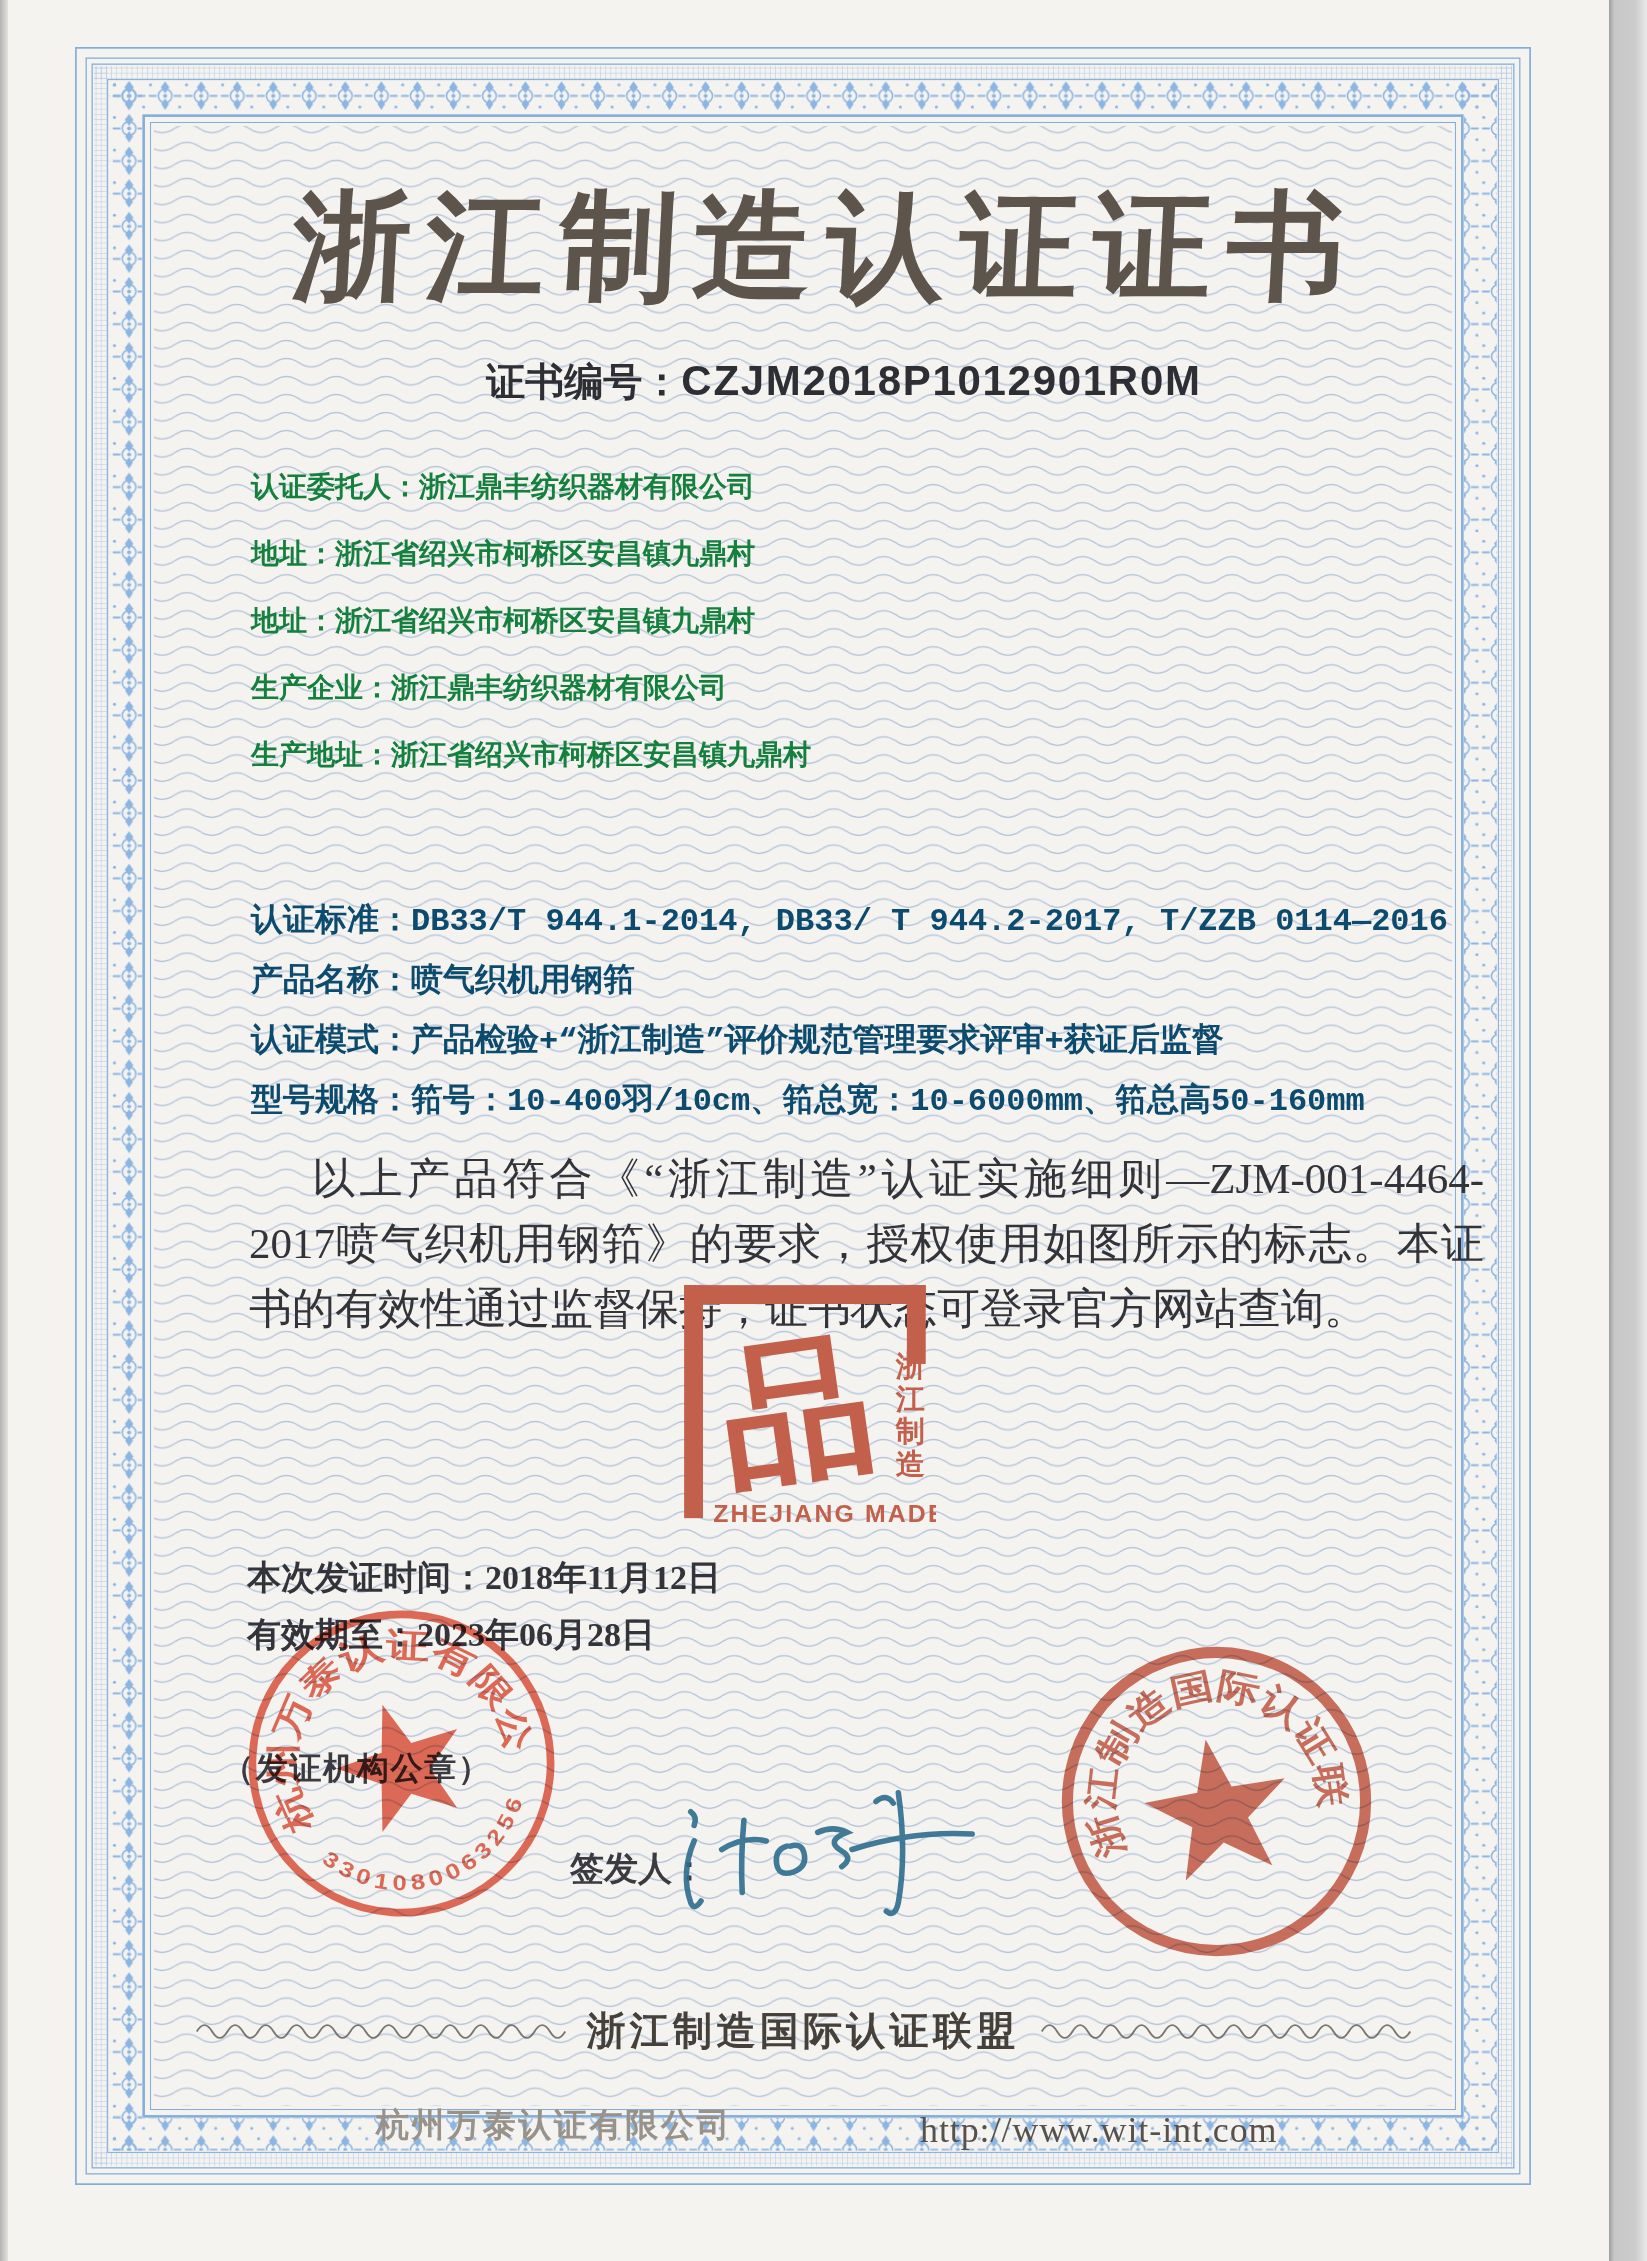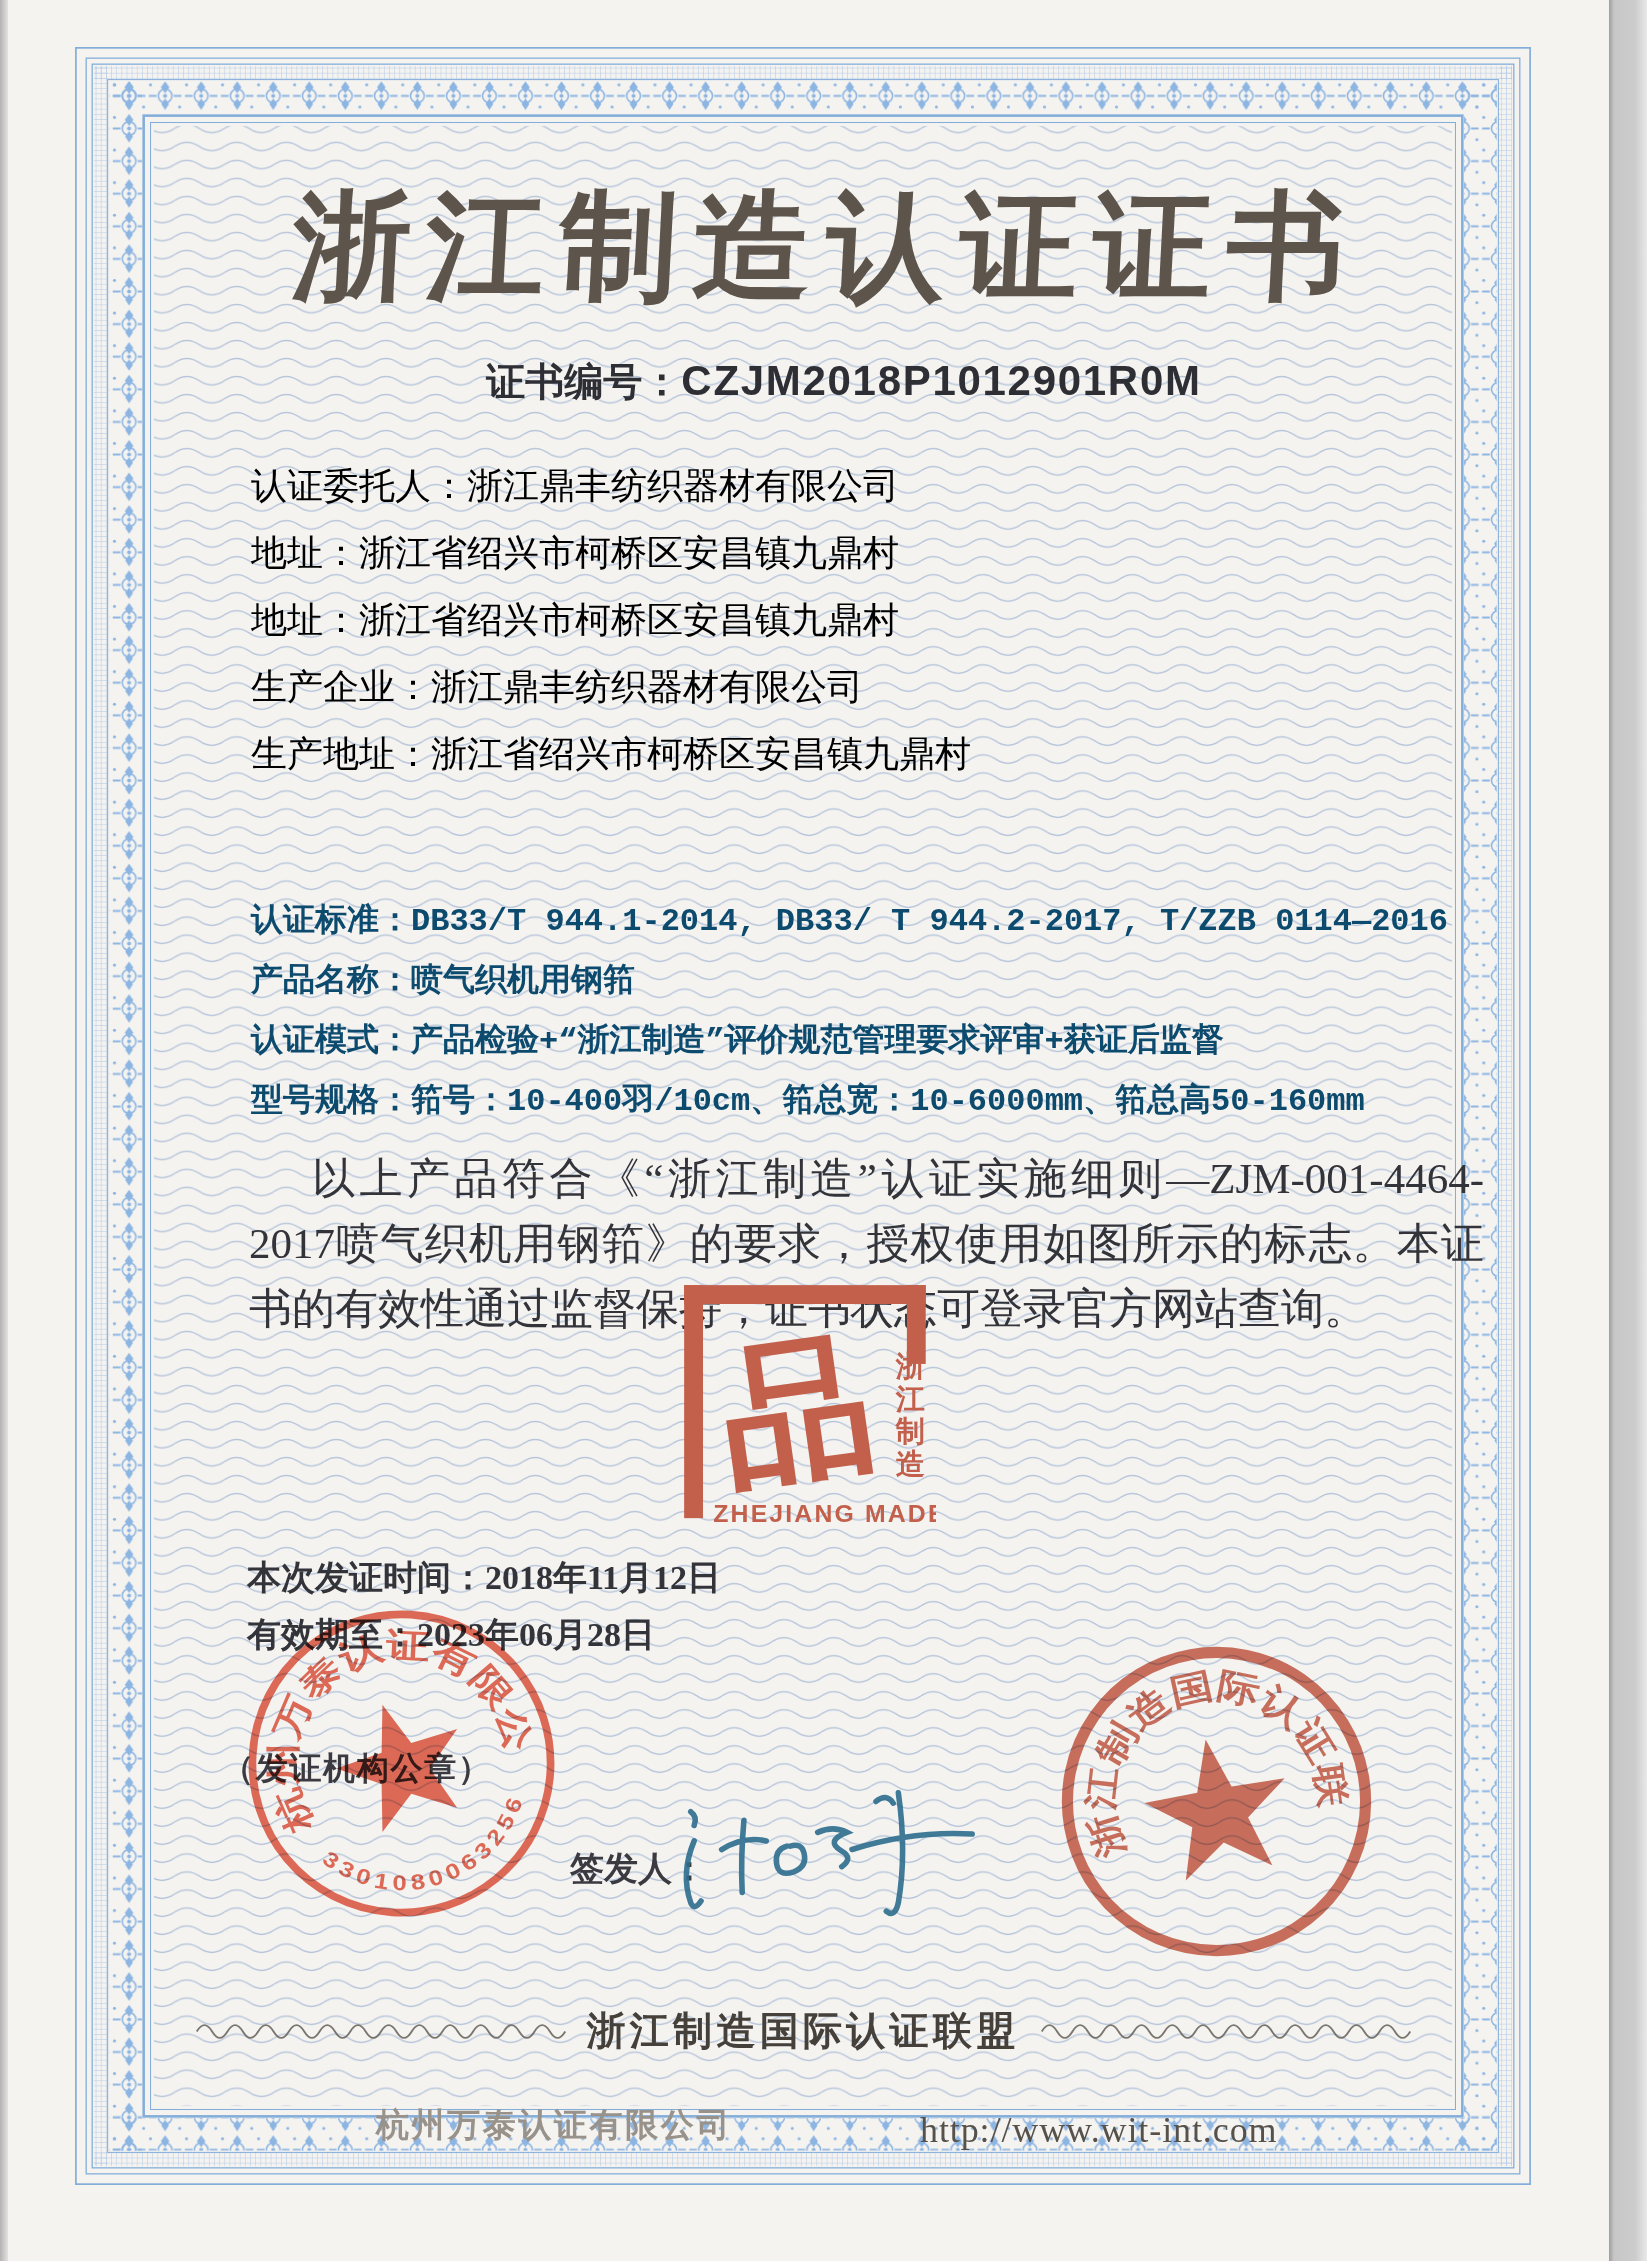--- a/index.html
+++ b/index.html
@@ -7,21 +7,21 @@
   .scan-edge-right{position:absolute;top:0;right:0;width:38px;height:2261px;background:linear-gradient(90deg,#9d9d9d 0px,#c7c7c7 5.1px,#cccccc 26px,#e9e9e9 38px);}
   .scan-edge-left{position:absolute;top:0;left:0;width:7.7px;height:2261px;background:linear-gradient(90deg,#b3b3b3,#e3e2df);}
   .frame-svg{position:absolute;left:75px;top:47px;z-index:1;}
   .layer{position:absolute;z-index:2;}
   .title-wrap{left:75px;top:168px;width:1456px;text-align:center;transform:translateX(24px);}
   .title{font-size:118px;font-weight:bold;color:#5d554b;letter-spacing:15.4px;transform:skewX(-3deg);display:inline-block;}
   .certnum-wrap{left:75px;top:355px;width:1456px;text-align:center;transform:translateX(24px);}
   .certnum-label{font-size:39px;font-weight:bold;color:#2e2e35;margin-left:34px;}
   .certnum-value{font-family:"Liberation Sans",sans-serif;font-size:42px;font-weight:bold;color:#2e2e35;letter-spacing:1.7px;}
   .info-block{left:251px;top:453px;width:1218px;}
-  .info-line{font-size:36px;font-weight:normal;color:#000000;line-height:67px;white-space:nowrap;}
+  .info-line{font-size:28px;font-weight:bold;color:#15803d;line-height:67px;white-space:nowrap;}
   .spec-block{left:251px;top:892px;width:1227px;}
   .spec-line{font-size:32px;font-weight:bold;color:#0c4a6e;line-height:60px;white-space:nowrap;font-family:Liberation Mono, monospace;}
   .statement{left:249px;top:1146px;width:1235px;font-size:43px;font-weight:normal;color:#33333a;line-height:65px;text-align:justify;text-indent:63px;}
   .dates-block{left:247px;top:1549px;width:772px;}
   .date-line{font-size:34px;font-weight:bold;color:#33333a;line-height:57px;white-space:nowrap;}
   .seal-note{left:216px;top:1747px;font-size:32px;font-weight:bold;color:#3a3a40;letter-spacing:1.7px;margin-left:6px;}
   .issuer-label{left:558px;top:1846px;font-size:34px;font-weight:bold;color:#3a3a40;margin-left:12px;}
   .alliance-row{left:75px;top:2004px;width:1456px;display:flex;align-items:center;justify-content:center;gap:19px;}
   .alliance-text{font-size:39px;font-weight:bold;color:#45403a;letter-spacing:4.3px;white-space:nowrap;}
   .footer-company{left:376px;top:2103px;font-size:33px;font-weight:bold;color:#98928a;letter-spacing:2.6px;}

